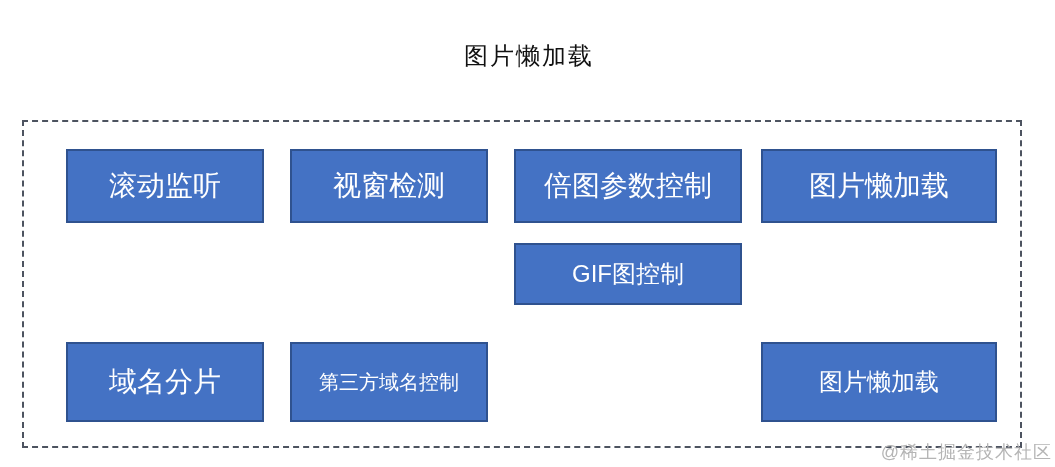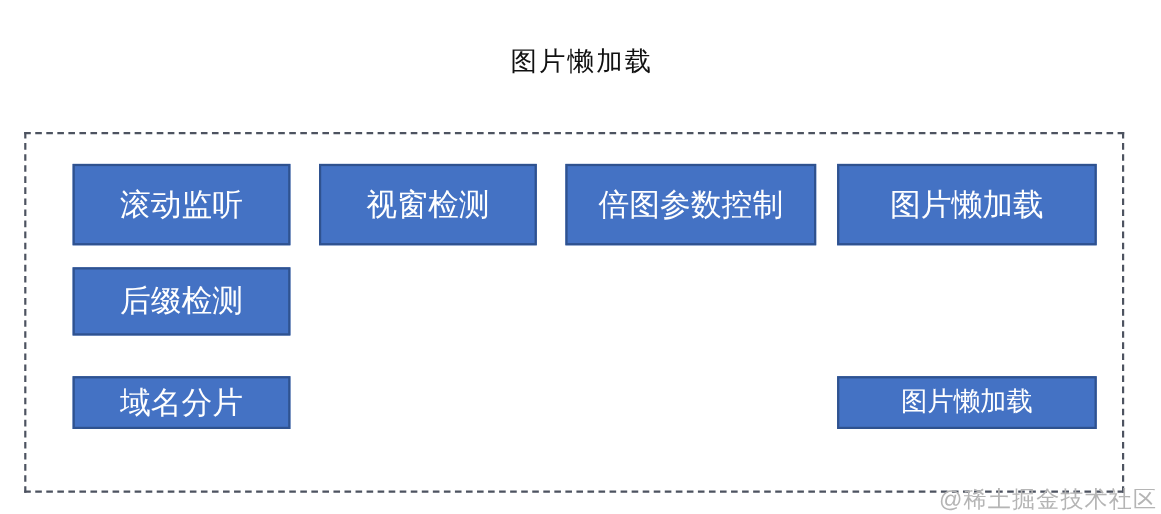--- a/index.html
+++ b/index.html
@@ -48,37 +48,37 @@
     white-space: nowrap;
   }
   
   .c1 { left: 42px;  width: 198px; }
   .c2 { left: 266px; width: 198px; }
   .c3 { left: 490px; width: 228px; }
   .c4 { left: 737px; width: 236px; }
   
   .r1 { top: 27px;  height: 74px; }
   .r2 { top: 121px; height: 62px; }
-  .r3 { top: 220px; height: 48px; }
+  .r3 { top: 220px; height: 80px; }
   
   .fs-l { font-size: 28px; }
   .fs-m { font-size: 24px; }
   .fs-s { font-size: 20px; }
   .wavy {
     text-decoration-line: underline;
     text-decoration-style: wavy;
     text-decoration-color: var(--spellcheck_underline, #cc1f1f);
     text-decoration-thickness: 1px;
     text-underline-offset: 5px;
   }
   .watermark {
     position: absolute;
     right: 3px;
     top: 440px;
-    font-size: 21px;
+    font-size: 18px;
     color: var(--watermark_text, #b5b5b5);
     letter-spacing: 1px;
   }
 </style>
 </head>
 <body>
 
 <div class="stage">
 
   <div class="title">图片懒加载</div>
@@ -91,26 +91,29 @@
     <div class="box c2 r1 fs-l">
       <span>视窗检测</span>
     </div>
     <div class="box c3 r1 fs-l">
       <span>倍图参数控制</span>
     </div>
     <div class="box c4 r1 fs-l">
       <span>图片懒加载</span>
     </div>
 
-    <div class="box c1 r2 fs-l">
-      <span>后缀检测</span>
+    <div class="box c3 r2 fs-m">
+      <span>GIF图控制</span>
     </div>
 
     <div class="box c1 r3 fs-l">
       <span>域名分片</span>
+    </div>
+    <div class="box c2 r3 fs-s">
+      <span>第三方域名控制</span>
     </div>
     <div class="box c4 r3 fs-m">
       <span>图片懒加载</span>
     </div>
 
   </div>
 
   <div class="watermark">@稀土掘金技术社区</div>
 
 </div>

